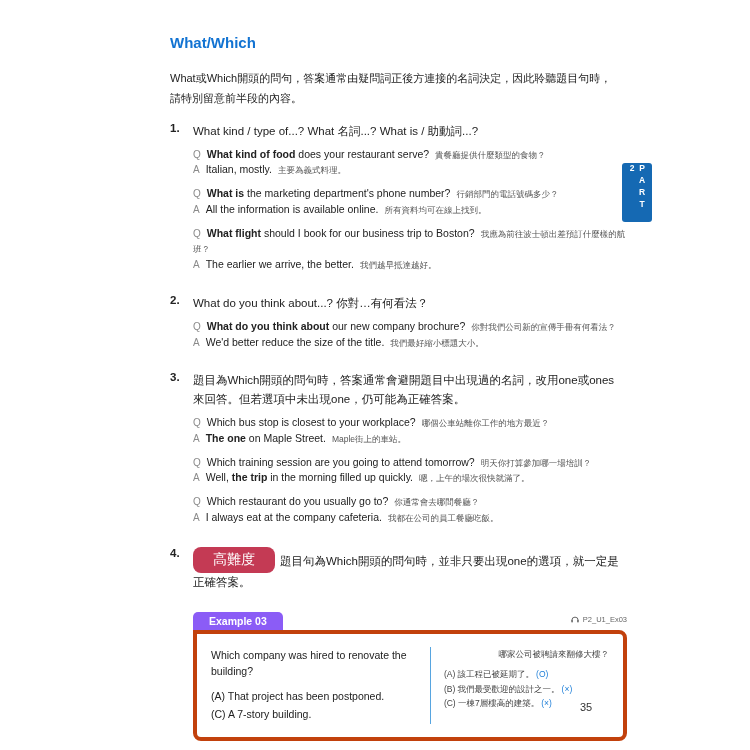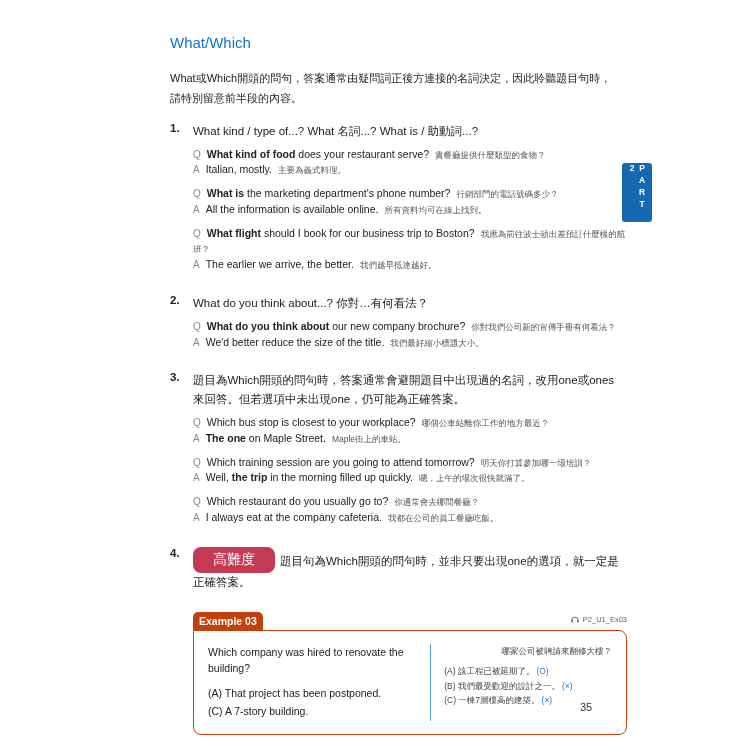--- a/index.html
+++ b/index.html
@@ -3,21 +3,21 @@
 <meta charset="utf-8">
 <style>
   html,body { margin:0; padding:0; background:#f2f2f2; }
   .page {
     position:relative; width:750px; height:750px; background:#ffffff;
     font-family:"Liberation Sans","DejaVu Sans",sans-serif; overflow:hidden;
     margin:0 auto; color:#222;
   }
   .content { position:absolute; left:170px; top:34px; width:460px; }
 
-  .page-title { color:#1273d2; font-size:15px; font-weight:normal; }
+  .page-title { color:#1273d2; font-size:15px; font-weight:bold; }
 
   .intro { font-size:11px; color:#222; line-height:1.8; width:448px; margin-top:18px; }
 
   .section { display:flex; margin-top:13px; }
   .sec-num { width:23px; flex-shrink:0; font-weight:bold; font-size:11.5px; color:#222; }
   .sec-body { flex:1; }
   .sec-heading { font-size:11.5px; color:#222; line-height:1.65; margin-bottom:6px; width:428px; }
 
   .qa { margin-bottom:8px; }
   .q-line, .a-line { font-size:10.5px; color:#222; line-height:1.5; }
@@ -27,26 +27,26 @@
 
   .badge {
     display:inline-block; background:#c43a54; color:#fff; font-size:14px;
     padding:1px 20px 2px; border-radius:8px; margin-right:5px; vertical-align:1px;
   }
 
   
   .example-wrap { margin-left:23px; width:434px; margin-top:14px; }
   .example-header { display:flex; justify-content:space-between; align-items:flex-end; }
   .example-tab {
-    background:#c2410c; color:#fff; font-weight:bold; font-size:10.5px;
-    padding:3px 6px; border-radius:5px 5px 0 0;
+    background:#8b5cf6; color:#fff; font-weight:bold; font-size:10.5px;
+    padding:3px 16px; border-radius:5px 5px 0 0;
   }
   .audio { color:#666; font-size:7.5px; display:flex; align-items:center; gap:3px; margin-bottom:4px; }
   .example-box {
-    border:1px solid #c2410c; border-radius:0 8px 8px 8px;
+    border:4px solid #c2410c; border-radius:0 8px 8px 8px;
     display:flex; padding:13px 14px; box-sizing:border-box; min-height:96px;
   }
   .ex-left { width:55%; font-size:10.5px; color:#222; line-height:1.55; padding-right:10px; box-sizing:border-box; }
   .ex-q-en { margin-bottom:9px; }
   .opt-en { line-height:1.7; }
   .ex-divider { width:1px; background:#57a5e0; align-self:stretch; }
   .ex-right { flex:1; padding-left:13px; font-size:8.5px; color:#444; line-height:1.75; }
   .ex-q-zh { margin-bottom:5px;text-align:right; }
   .mark { color:#1e7fd8; margin-left:2px; }
 

